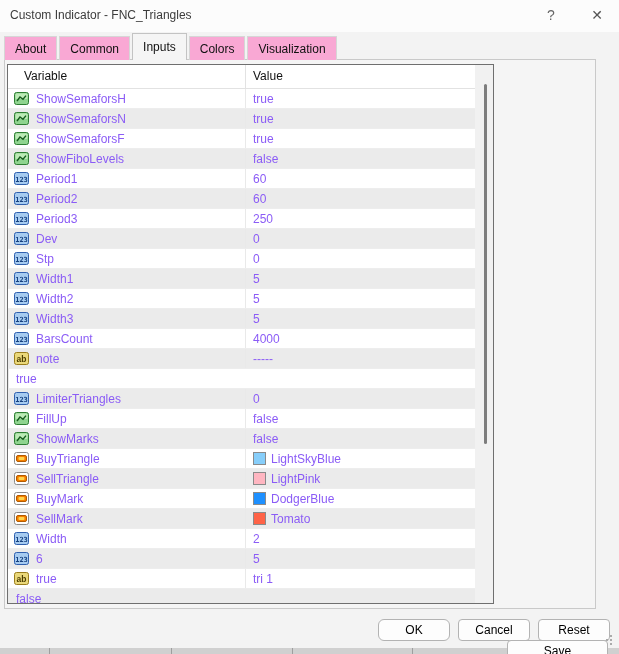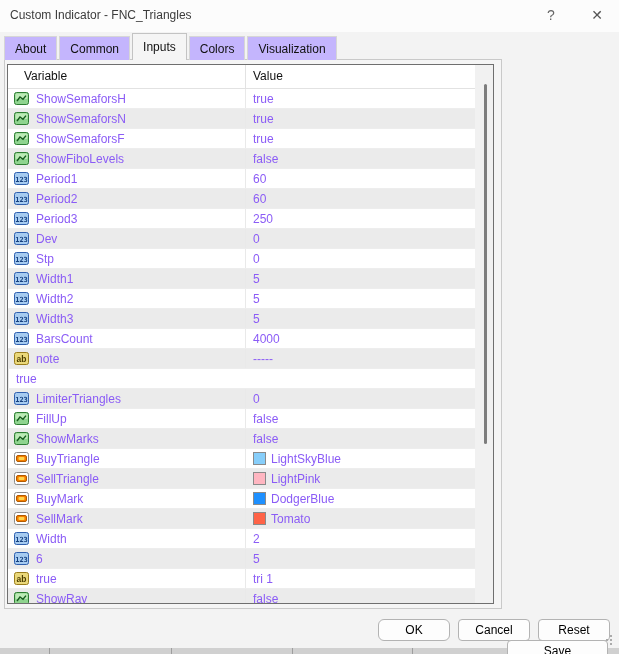--- a/index.html
+++ b/index.html
@@ -13,25 +13,25 @@
   
   .dialog { position:absolute; top:0; left:0; width:619px; height:648px; background:#f3f3f3; }
   .titlebar { position:absolute; top:0; left:0; right:0; height:32px; background:#fcfcfc; }
   .title { position:absolute; left:10px; top:8px; font-size:12px; color:#3c3c3c; }
   .tb-btn { position:absolute; top:3px; width:26px; height:24px; background:transparent; border:none; font-size:14px; color:#666; cursor:default; font-family:"Liberation Sans", sans-serif; }
   .help-btn { left:538px; }
   .close-btn { left:584px; color:#555; }
 
   
   .tabs { position:absolute; top:33px; left:4px; height:27px; display:flex; align-items:flex-end; z-index:3; }
-  .tab { height:24px; padding:0 10px; font-size:12px; color:#111; background:#c4b5fd; border:1px solid #d6d6d6; border-bottom:none; margin-right:2px; display:flex; align-items:center; }
+  .tab { height:24px; padding:0 10px; font-size:12px; color:#111; background:#f9a8d4; border:1px solid #d6d6d6; border-bottom:none; margin-right:2px; display:flex; align-items:center; }
   .tab.active { height:27px; background:#f5f5f5; border-color:#c3c3c3; }
 
   
-  .pane { position:absolute; top:59px; left:4px; width:498px; height:550px; background:#f5f5f5; border:1px solid #c9c9c9; z-index:1; }
+  .pane { position:absolute; top:59px; left:4px; width:592px; height:550px; background:#f5f5f5; border:1px solid #c9c9c9; z-index:1; }
 
   
   .table { position:absolute; left:2px; top:4px; width:487px; height:540px; background:#ffffff; border:1px solid #6f6f6f; overflow:hidden; }
   .thead { height:24px; display:flex; background:#ffffff; border-bottom:1px solid #e2e2e2; font-size:12px; color:#111; }
   .thead .hc1 { width:237px; line-height:23px; padding-left:16px; }
   .thead .hc2 { flex:1; line-height:23px; padding-left:7px; border-left:1px solid #e2e2e2; }
   .row { height:20px; display:flex; font-size:12px; color:#8b5cf6; border-bottom:1px solid #ededed; background:#ffffff; }
   .row.alt { background:#ebebeb; }
   .cell-var { width:237px; display:flex; align-items:center; padding-left:6px; overflow:hidden; }
   .p-icon { width:15px; height:13px; margin-right:7px; flex:none; display:inline-flex; }
@@ -439,30 +439,20 @@
                     <text x="7.5" y="10" text-anchor="middle" font-size="8.5" font-weight="bold" fill="#4d3e00" font-family="Liberation Sans, sans-serif">ab</text>
                   </svg>
                 </span>
                 <span>true</span>
               </div>
               <div class="cell-val">
                 <span>tri 1</span>
               </div>
             </div>
             <div class="row alt">
-              <div class="cell-var">
-                <span class="p-icon">
-                  <svg width="15" height="13" viewBox="0 0 15 13">
-                    <rect x="0.5" y="0.5" width="14" height="12" rx="2" fill="#8fd48f" stroke="#2e7d32"></rect>
-                    <rect x="1.5" y="1.5" width="12" height="5.5" rx="1.5" fill="#bdeab6"></rect>
-                    <path d="M3 9 L6 5 L9 7.2 L12 3.6" fill="none" stroke="#175c1e" stroke-width="1.4"></path>
-                  </svg>
-                </span>
-                <span>ShowRay</span>
-              </div>
               <div class="cell-val">
                 <span>false</span>
               </div>
             </div>
           </div>
         <div class="scrollbar">
           <div class="scroll-thumb"></div>
         </div>
       </div>
       <button class="btn btn-load">Load</button>

